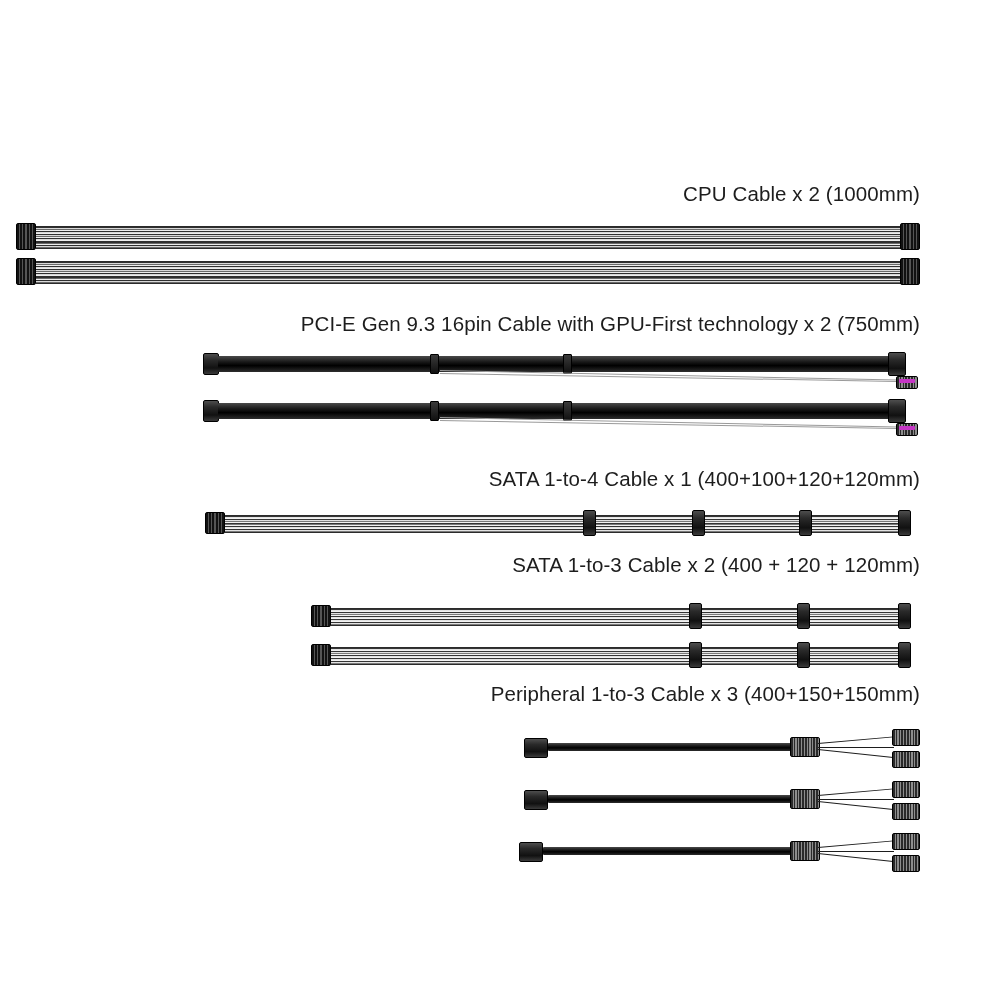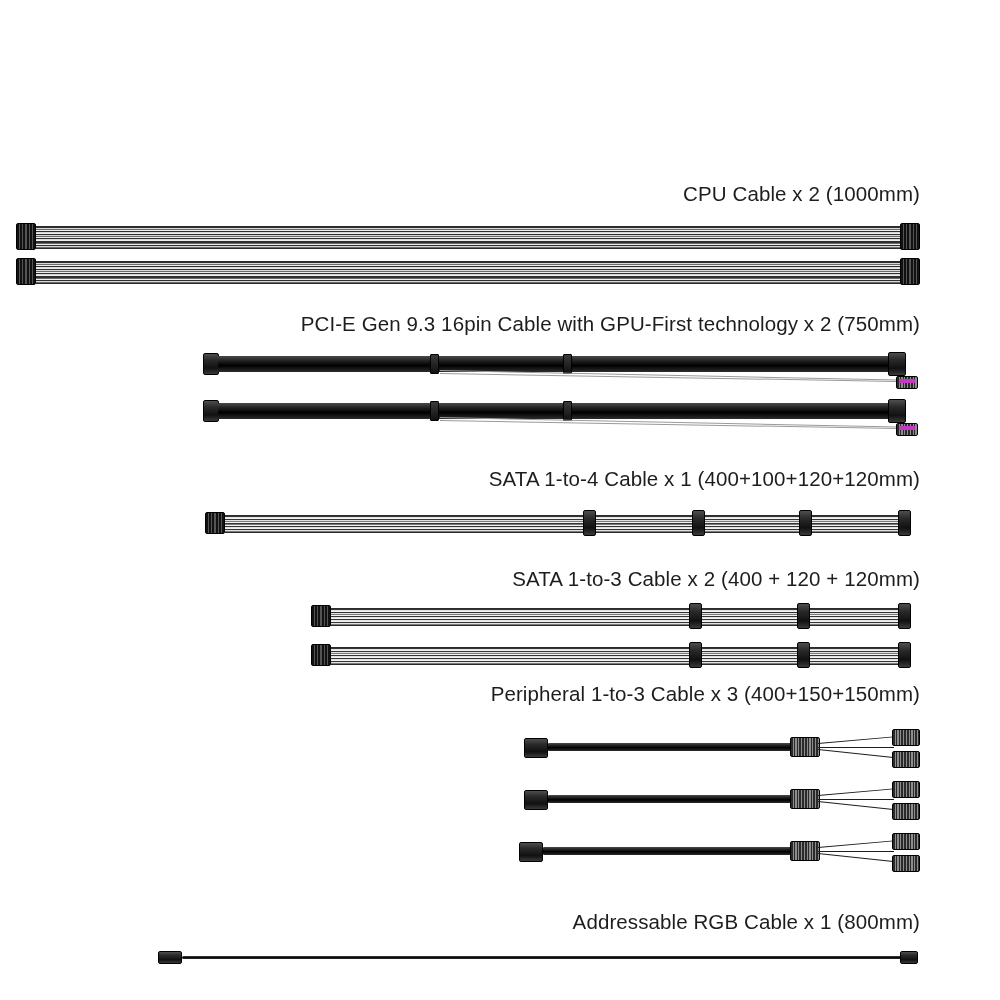--- a/index.html
+++ b/index.html
@@ -170,21 +170,21 @@
       <div class="conn pins" style="left:205px;top:57px;width:20px;height:22px;"></div>
       <div class="ribbon thin" style="left:225px;top:60px;width:680px;height:16px;"></div>
       <div class="conn" style="left:583px;top:55px;width:13px;height:26px;"></div>
       <div class="conn" style="left:692px;top:55px;width:13px;height:26px;"></div>
       <div class="conn" style="left:799px;top:55px;width:13px;height:26px;"></div>
       <div class="conn" style="left:898px;top:55px;width:13px;height:26px;"></div>
     </div>
   </div>
 
   <div class="group" style="top:545px;height:140px;">
-    <div class="caption" style="top:22px;text-align:right;">SATA 1-to-3 Cable x 2 (400 + 120 + 120mm)</div>
+    <div class="caption" style="top:8px;text-align:right;">SATA 1-to-3 Cable x 2 (400 + 120 + 120mm)</div>
 
     <div>
       <div class="conn pins" style="left:311px;top:60px;width:20px;height:22px;"></div>
       <div class="ribbon thin" style="left:331px;top:63px;width:574px;height:16px;"></div>
       <div class="conn" style="left:689px;top:58px;width:13px;height:26px;"></div>
       <div class="conn" style="left:797px;top:58px;width:13px;height:26px;"></div>
       <div class="conn" style="left:898px;top:58px;width:13px;height:26px;"></div>
     </div>
 
     <div>
@@ -226,23 +226,14 @@
       <div class="sleeve-black" style="left:543px;top:172px;width:250px;height:8px;"></div>
       <div class="conn light" style="left:790px;top:166px;width:30px;height:20px;"></div>
       <div class="wire" style="left:818px;top:172px;width:76px;transform:rotate(-5deg);"></div>
       <div class="wire" style="left:818px;top:176px;width:76px;transform:rotate(0deg);"></div>
       <div class="wire" style="left:818px;top:178px;width:78px;transform:rotate(6deg);"></div>
       <div class="conn light" style="left:892px;top:158px;width:28px;height:17px;"></div>
       <div class="conn light" style="left:892px;top:180px;width:28px;height:17px;"></div>
     </div>
   </div>
 
-  <div class="group" style="top:900px;height:100px;">
-    <div class="caption" style="top:10px;">Addressable RGB Cable x 1 (800mm)</div>
-
-    <div>
-      <div class="conn" style="left:158px;top:51px;width:24px;height:13px;"></div>
-      <div class="argb-wire" style="left:182px;top:56px;width:724px;"></div>
-      <div class="conn" style="left:900px;top:51px;width:18px;height:13px;"></div>
-    </div>
-  </div>
 
 </div>
 
 </body></html>

